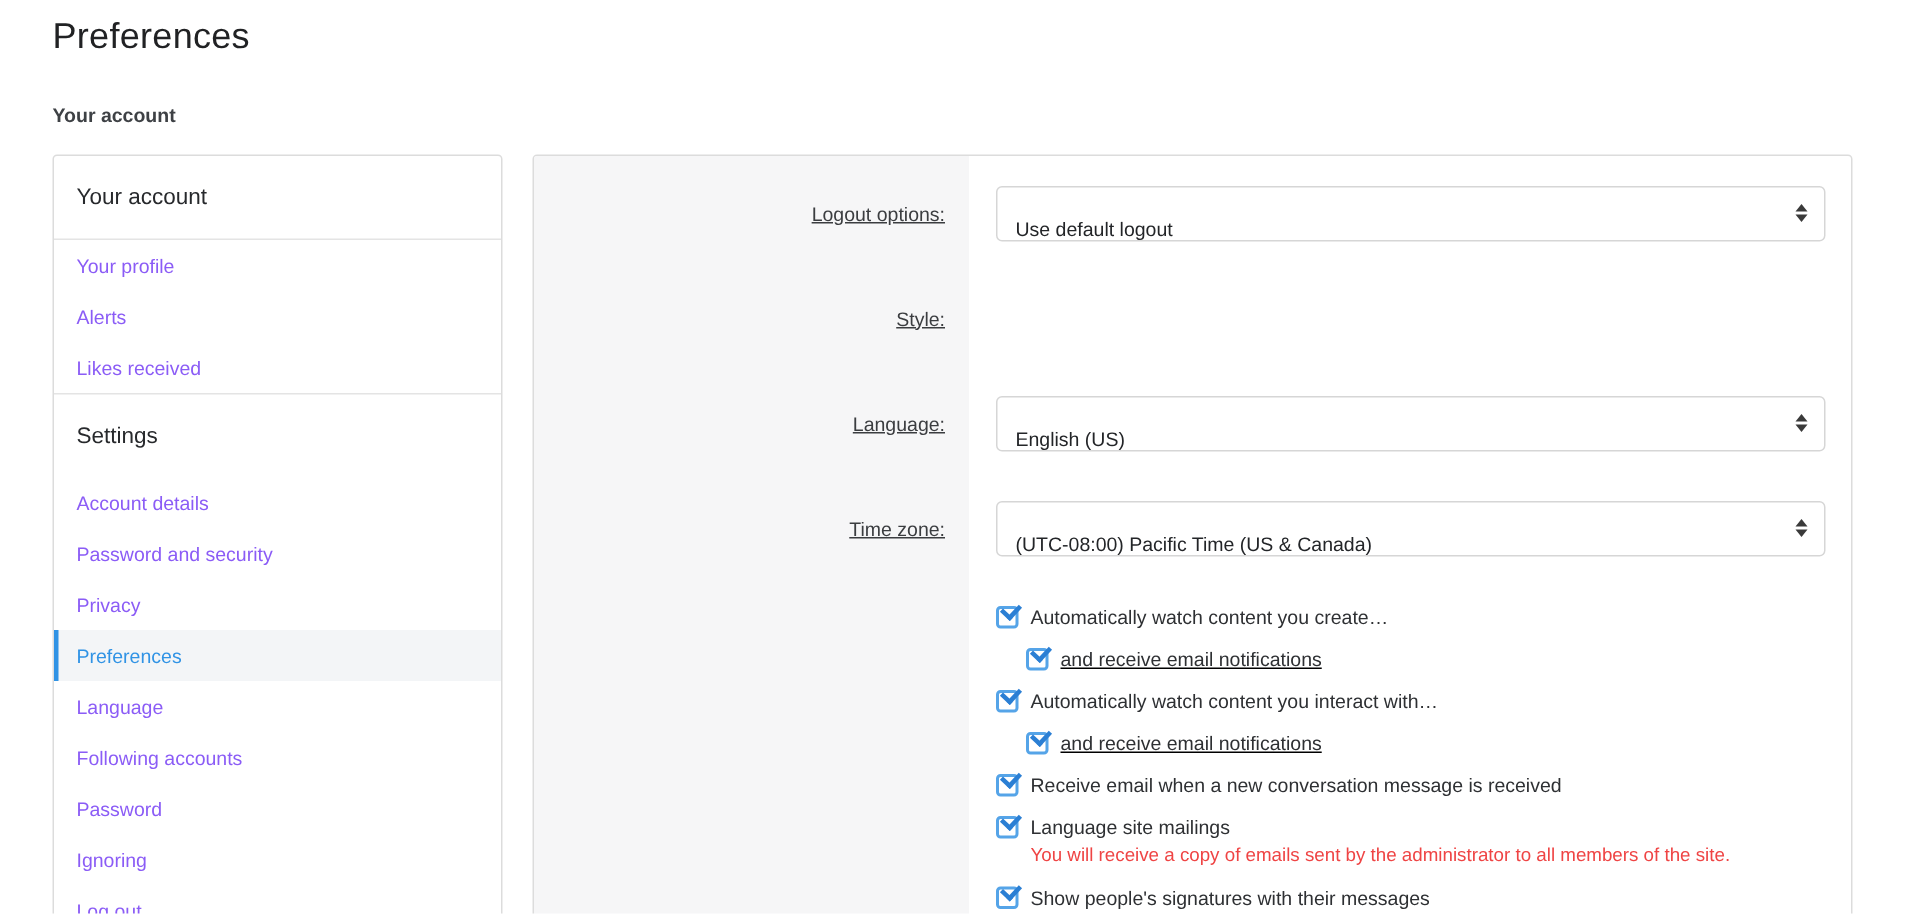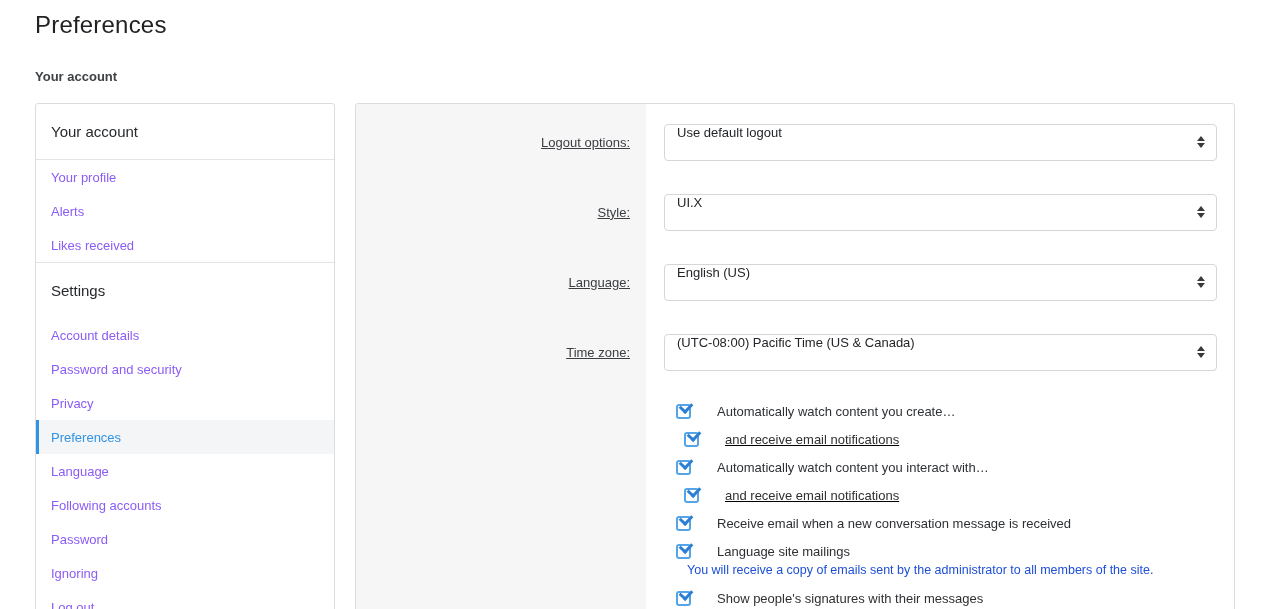--- a/index.html
+++ b/index.html
@@ -69,58 +69,58 @@
     width: 290px; min-width: 290px;
     padding-right: 16px; text-align: right;
     font-size: 13px; color: #3b3d40; text-decoration: underline;
   }
   .row-ctrl { flex: 1; padding: 0 17px 0 18px; }
 
   .selectbox {
     position: relative; height: 37px; width: 100%;
     border: 1px solid #d6d6d6; border-radius: 4px;
     background: #fff;
-    display: flex; align-items: flex-start;
+    display: flex; align-items: flex-end;
     padding: 0 28px 0 12px;
     font-size: 13px; color: #232528;
     cursor: pointer;
   }
   .arrows { position: absolute; right: 11px; top: 50%; margin-top: -6px; width: 8px; height: 12px; }
   .arrows::before {
     content: ""; position: absolute; top: 0; left: 0;
     border-left: 4px solid transparent; border-right: 4px solid transparent;
     border-bottom: 5px solid #3a3a3a;
   }
   .arrows::after {
     content: ""; position: absolute; bottom: 0; left: 0;
     border-left: 4px solid transparent; border-right: 4px solid transparent;
     border-top: 5px solid #3a3a3a;
   }
 
   
   .form-row.checks { height: auto; align-items: flex-start; padding: 10px 0 16px; }
   .checks-col { display: flex; flex-direction: column; }
   .check-wrap { }
-  .check-item { display: flex; align-items: center; height: 20px; margin: 4px 12px; cursor: pointer; gap: 18px; }
+  .check-item { display: flex; align-items: center; height: 20px; margin: 4px 0; cursor: pointer; }
   .check-wrap.indent .check-item { margin-left: 20px; text-decoration: underline; }
   .checkbox {
     width: 15px; height: 15px; min-width: 15px;
     border: 2px solid #55a4e8; border-radius: 3px;
     background: #fff; position: relative; margin-right: 8px;
   }
   .checkbox::after {
     content: ""; position: absolute; left: 2px; top: -4px;
     width: 9px; height: 6px;
     border-left: 3px solid #2b7fd4; border-bottom: 3px solid #2b7fd4;
     transform: rotate(-47deg);
   }
   .check-label { font-size: 13px; color: #2e3033; }
   .check-hint {
     margin: -2px 0 6px 23px;
-    font-size: 12.5px; line-height: 15px; color: #1d4ed8;
+    font-size: 12.5px; line-height: 15px; color: #ef4444;
   }
 </style>
 </head>
 <body>
 
 <div class="page">
   <h1 class="title">Preferences</h1>
   <div class="breadcrumb">Your account</div>
 
   <div class="content">
@@ -156,26 +156,20 @@
     <div class="row-label">Logout options:</div>
     <div class="row-ctrl">
       <div class="selectbox">
         <span class="select-value">Use default logout</span>
         <span class="arrows"></span>
       </div>
     </div>
   </div>
           <div class="form-row">
     <div class="row-label">Style:</div>
-    <div class="row-ctrl">
-      <div class="selectbox">
-        <span class="select-value">UI.X</span>
-        <span class="arrows"></span>
-      </div>
-    </div>
   </div>
           <div class="form-row">
     <div class="row-label">Language:</div>
     <div class="row-ctrl">
       <div class="selectbox">
         <span class="select-value">English (US)</span>
         <span class="arrows"></span>
       </div>
     </div>
   </div>

